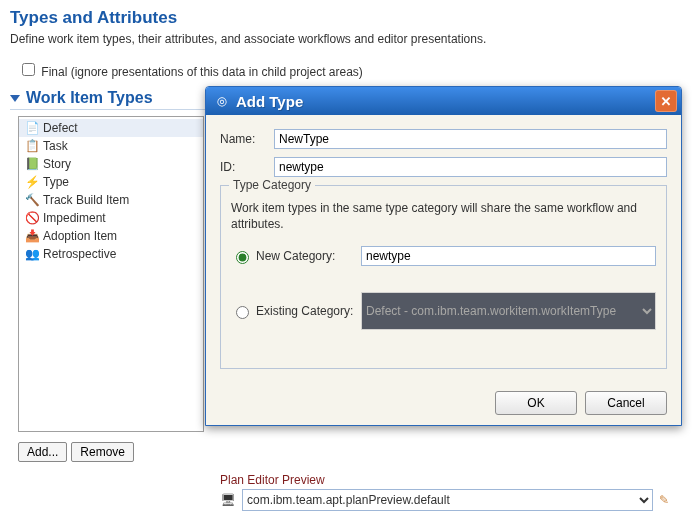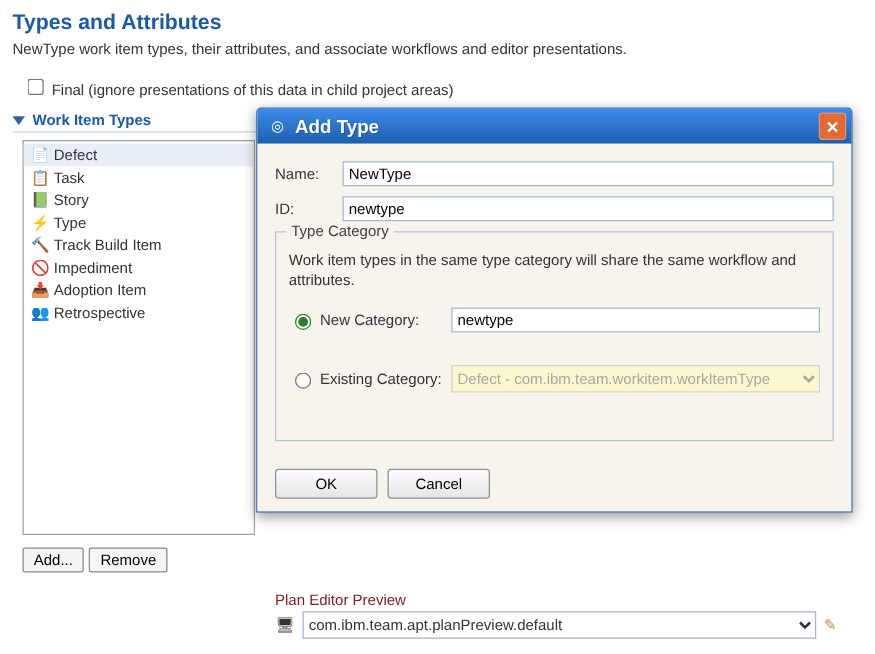--- a/index.html
+++ b/index.html
@@ -49,21 +49,21 @@
   .twisty {
     width: 0; height: 0;
     border-left: 5px solid transparent;
     border-right: 5px solid transparent;
     border-top: 7px solid #2a62b0;
     margin-right: 6px;
   }
   .section-title {
     color: #1a5aa8;
     font-weight: bold;
-    font-size: 12px;
+    font-size: 16px;
   }
   .list-box {
     margin-left: 8px;
     width: 184px;
     border: 1px solid #a0a0a0;
     height: 310px;
     background: #fff;
     padding: 2px 0;
   }
   .list-item {
@@ -227,26 +227,26 @@
     padding: 2px 4px;
     border: 1px solid #9fb7d7;
     height: 20px;
     box-sizing: border-box;
   }
   .radio-row select {
     flex: 1;
     font: inherit;
     color: #888;
     border: 1px solid #c6c6c6;
-    height: 22px;
-    background: #fef9c3;
+    height: 38px;
+    background: #0f172a;
   }
   .dialog-buttons {
     display: flex;
-    justify-content: flex-start;
+    justify-content: flex-end;
     gap: 8px;
     margin-top: 22px;
   }
   .dlg-btn {
     width: 82px;
     height: 24px;
     font: inherit;
     background: linear-gradient(to bottom, #fdfdfd, #e5e5e5);
     border: 1px solid #8e8e8e;
     border-radius: 3px;
@@ -254,21 +254,21 @@
   input[type="radio"], input[type="checkbox"] {
     accent-color: #2a7f2a;
   }
 </style>
 </head>
 <body>
 
 <div class="page">
 
   <div class="page-title">Types and Attributes</div>
-  <div class="page-desc">NewType work item types, their attributes, and associate workflows and editor presentations.</div>
+  <div class="page-desc">Define work item types, their attributes, and associate workflows and editor presentations.</div>
 
   <div class="checkbox-row">
     <label>
       <input type="checkbox" style="">
       <span>Final (ignore presentations of this data in child project areas)</span>
     </label>
   </div>
 
   <div class="section-title-row">
     <span class="twisty"></span>

